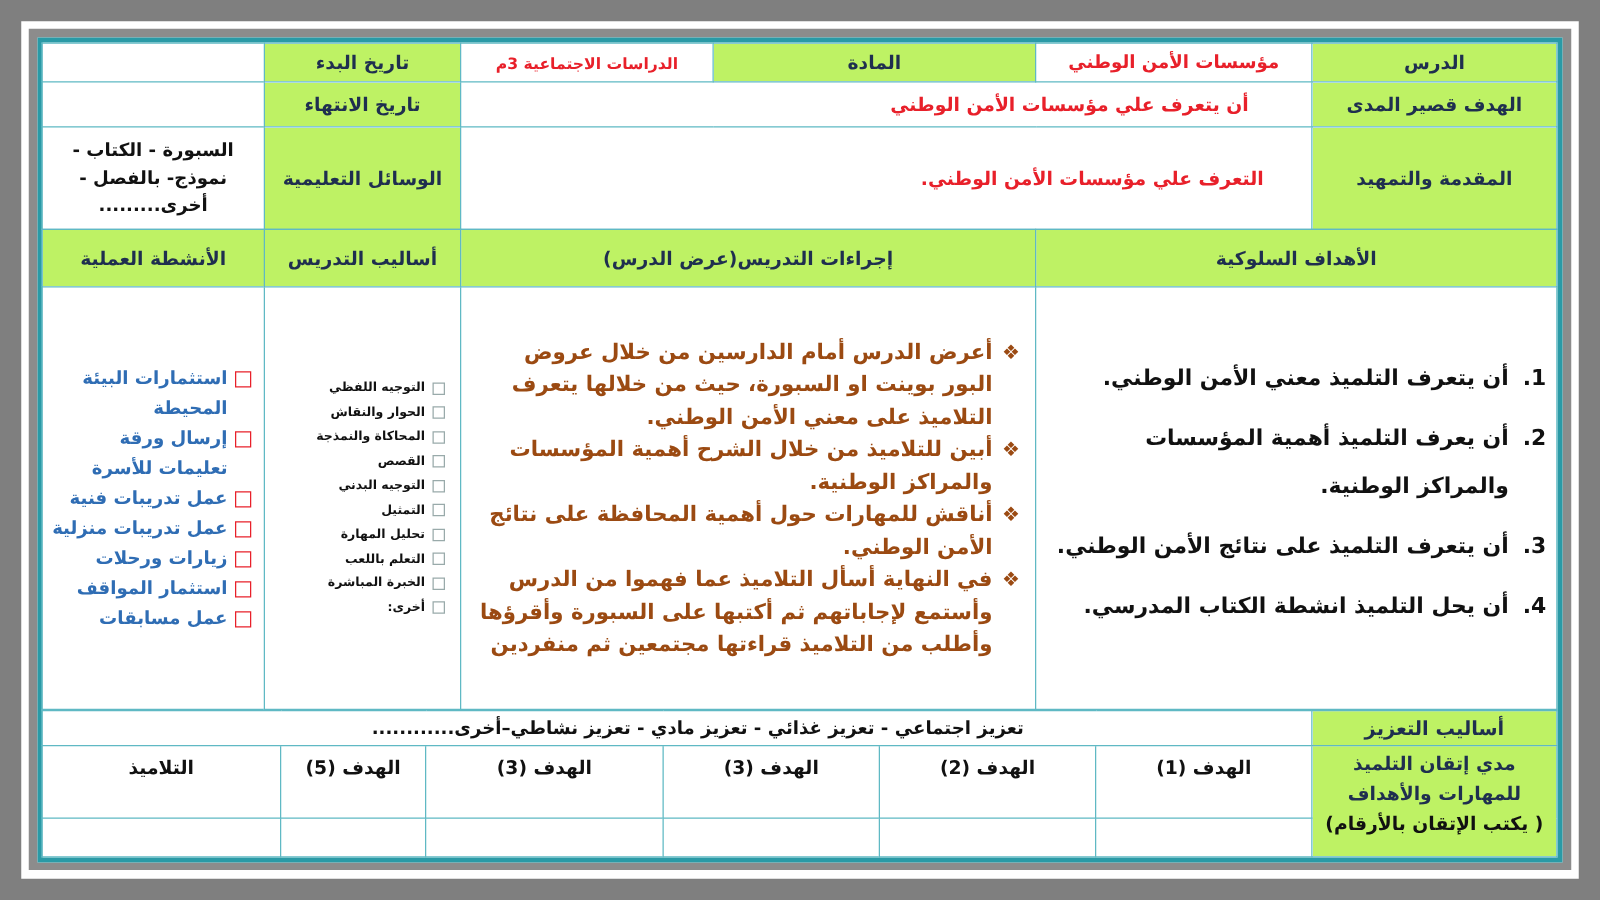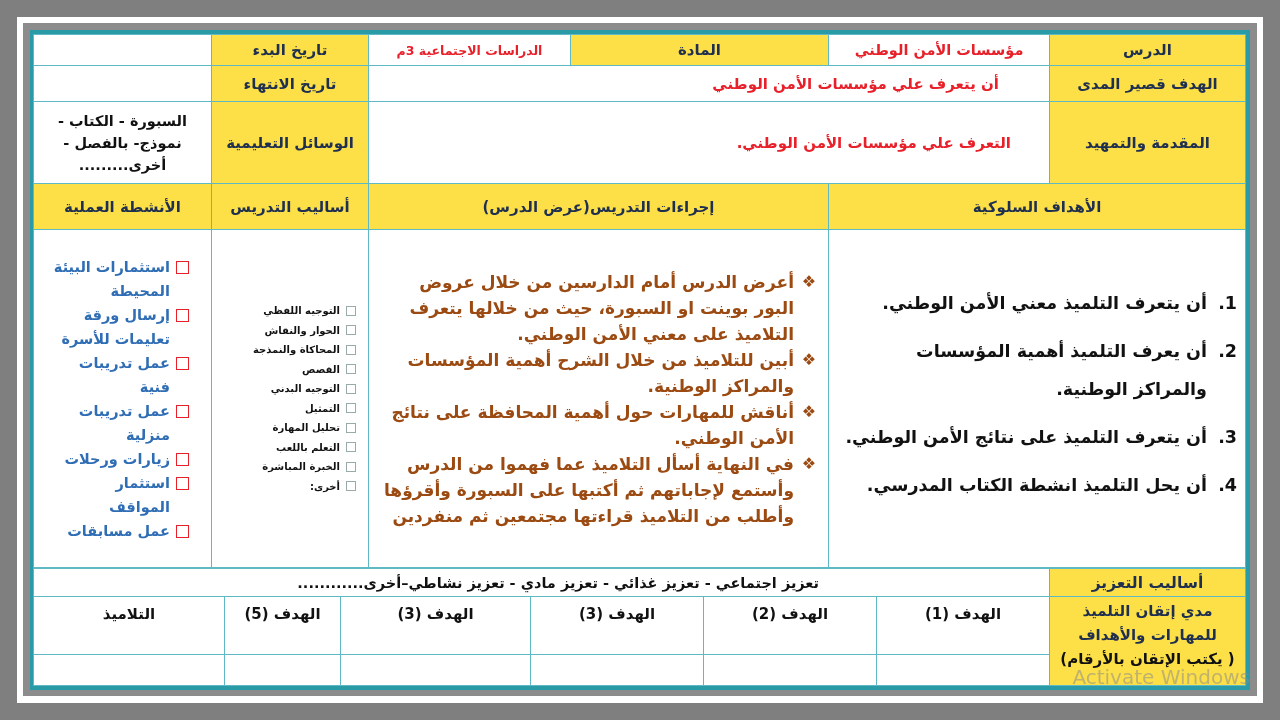--- a/index.html
+++ b/index.html
@@ -2,37 +2,37 @@
 <html><head>
 <meta charset="utf-8">
 <style>
   html,body{margin:0;padding:0;}
   body{width:1280px;height:720px;background:#7f7f7f;position:relative;overflow:hidden;font-family:"DejaVu Sans","Liberation Sans",sans-serif;}
   .white-frame{position:absolute;left:17px;top:17px;width:1246px;height:686px;background:#ffffff;}
   .gray-inner{position:absolute;left:23px;top:23px;width:1234px;height:673px;background:#8c8c8c;}
   .sheet{position:absolute;left:30px;top:30px;width:1220px;height:660px;background:#ffffff;border:4px solid #2a9aa6;box-sizing:border-box;}
   table.plan{border-collapse:collapse;width:100%;height:100%;table-layout:fixed;direction:rtl;}
   table.plan td{border:1.5px solid #5fb9c4;padding:0 6px;text-align:center;vertical-align:middle;font-weight:bold;color:#1f2f4f;font-size:15px;overflow:hidden;}
-  .lbl{background:#fde047;}
+  .lbl{background:#bef264;}
   .red{color:#e8202a !important;}
   .dark{color:#111 !important;}
   .proc{text-align:right !important;vertical-align:middle !important;padding:6px 12px 6px 10px !important;}
   .proc ul{list-style:none;margin:0;padding:0;}
   .proc li{font-size:17px;line-height:26px;color:#9b4a12;padding-right:22px;position:relative;}
   .proc li .bullet{position:absolute;right:0;top:0;color:#9b4a12;font-size:16px;}
   .objectives{text-align:right !important;padding:0 8px 0 10px !important;}
   .objectives ol{margin:0;padding:0;list-style:none;}
   .objectives li{font-size:17.5px;line-height:38px;color:#111;margin-bottom:10px;display:flex;}
   .objectives li .num{min-width:30px;text-align:right;}
   .methods{text-align:right !important;padding:0 12px 0 4px !important;}
   .methods ul{list-style:none;margin:0;padding:0;}
   .methods li{font-size:10px;line-height:19.5px;color:#111;display:flex;align-items:center;gap:6px;}
   .cbx-gray{display:inline-block;width:8px;height:8px;border:1px solid #9aa;background:#fff;flex:none;}
   .activities{text-align:right !important;padding:0 10px 0 4px !important;}
-  .activities ul{list-style:none;margin:12px;padding:0;}
+  .activities ul{list-style:none;margin:0;padding:0;}
   .activities li{font-size:14.5px;line-height:24px;color:#2f6db4;display:flex;align-items:flex-start;gap:6px;}
   .cbx-red{display:inline-block;width:11px;height:11px;border:1.5px solid #e8202a;background:#fff;flex:none;margin-top:6px;}
   .aids{font-size:14.5px !important;line-height:22px;color:#111 !important;margin-left:44px;}
   .reinforce{text-align:right !important;padding-right:230px !important;color:#111 !important;}
   .watermark{position:absolute;right:30px;bottom:30px;color:rgba(140,140,140,0.55);font-family:"DejaVu Sans",sans-serif;pointer-events:none;}
   .watermark .w1{font-size:20px;line-height:26px;margin-left:2px;}
   .watermark .w2{font-size:14px;line-height:20px;}
 </style>
 </head>
 <body>
@@ -234,14 +234,13 @@
             <td></td>
             <td></td>
             <td></td>
       </tr>
     </tbody>
       </table>
   </div>
   </div>
 
 <div class="watermark">
-  <div class="w1">Activate Windows</div>
 </div>
 
 </body></html>

